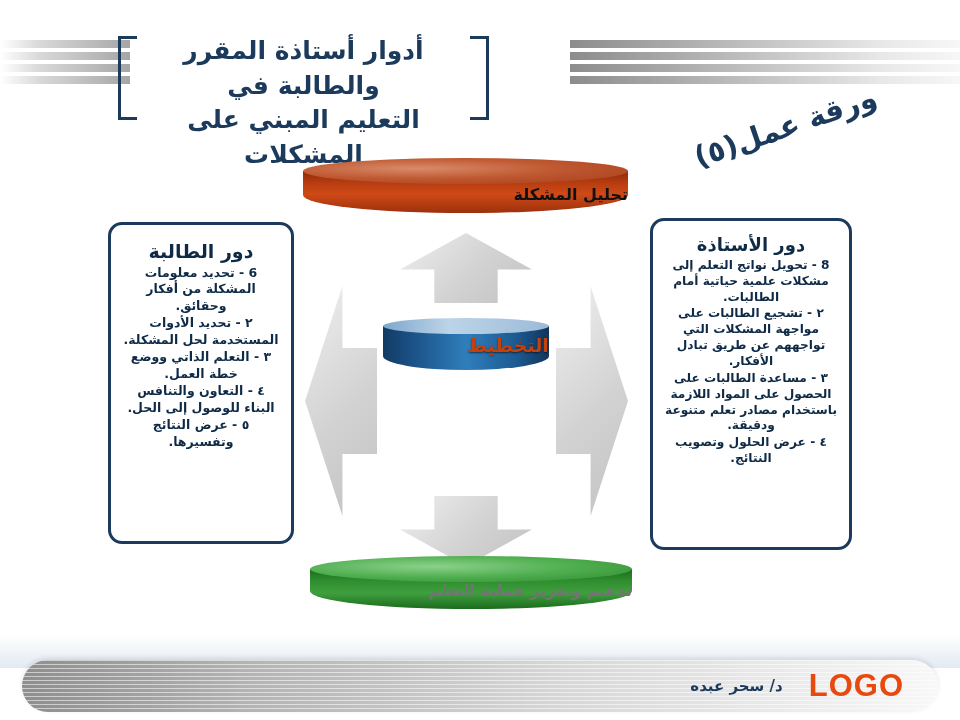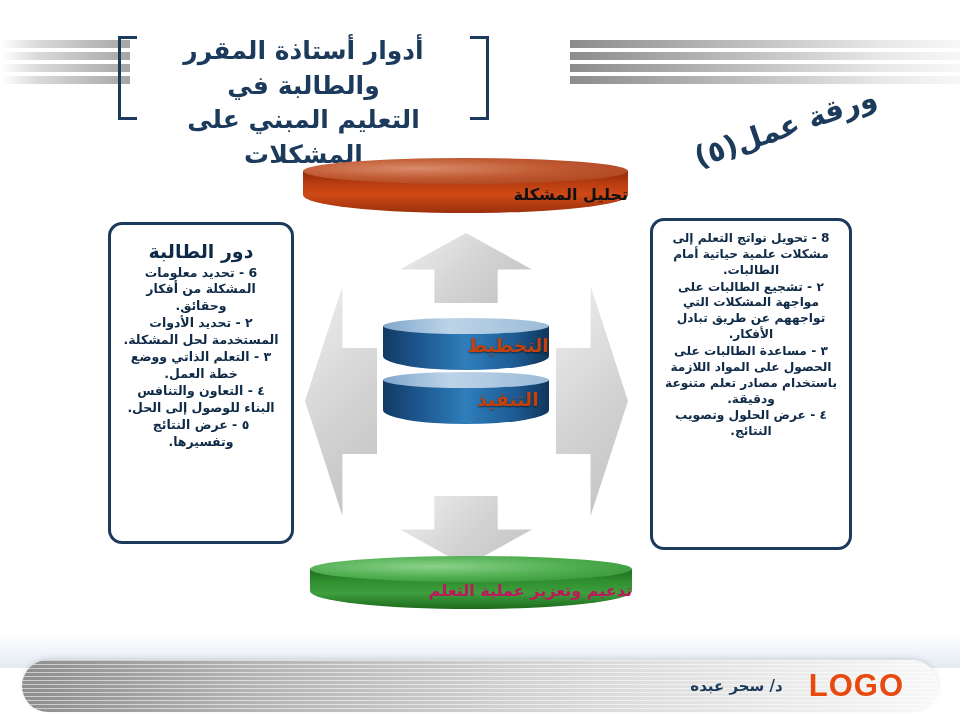--- a/index.html
+++ b/index.html
@@ -76,21 +76,21 @@
 
   
   #cyl-green{left:310px;top:556px;width:322px;height:60px;}
   #cyl-green .top{
     background:radial-gradient(ellipse at 38% 40%,#8bd18b 0%,#4fae4f 50%,#2e8b2e 100%);
   }
   #cyl-green .body{
     height:40px;
     background:linear-gradient(to bottom,#1d6b1d 0%,#2f8f2f 30%,#3f9f3f 60%,#1c6b1c 100%);
   }
-  #cyl-green .label{top:25px;font-size:16px;color:#be185d;}
+  #cyl-green .label{top:25px;font-size:16px;color:#737373;}
 
   
   #stack{position:absolute;left:383px;top:318px;width:166px;height:164px;}
   .disc{
     position:absolute;left:0;width:166px;height:56px;
   }
   .disc .dtop{
     position:absolute;left:0;top:0;width:100%;height:16px;
     border-radius:50%/50%;
     background:linear-gradient(to right,#7fa7cc 0%,#bcd4e8 40%,#9cbbd8 100%);
@@ -217,45 +217,41 @@
     <div class="top"></div>
     <div class="label">تحليل المشكلة</div>
   </div>
 
   <div id="stack">
     <div class="disc" id="disc-0">
       <div class="dbody"></div>
       <div class="dtop"></div>
       <div class="dlabel">التخطيط</div>
     </div>
-    <div class="disc" id="disc-1">
-      <div class="dbody"></div>
-      <div class="dtop"></div>
-      <div class="dlabel">التنفيذ</div>
-    </div>
   </div>
 
   <div class="cyl" id="cyl-green">
     <div class="body"></div>
     <div class="top"></div>
     <div class="label">تدعيم وتعزيز عملية التعلم</div>
   </div>
 
   <div class="role-box" id="box-student">
     <div class="role-title">دور الطالبة</div>
     <ul class="role-list">
       <li>6 - تحديد معلومات المشكلة من أفكار وحقائق.</li>
       <li>٢ - تحديد الأدوات المستخدمة لحل المشكلة.</li>
       <li>٣ - التعلم الذاتي ووضع خطة العمل.</li>
       <li>٤ - التعاون والتنافس البناء للوصول إلى الحل.</li>
       <li>٥ - عرض النتائج وتفسيرها.</li>
     </ul>
   </div>
 
   <div class="role-box" id="box-teacher">
+    <div class="role-title">دور الأستاذة</div>
     <ul class="role-list">
       <li>8 - تحويل نواتج التعلم إلى مشكلات علمية حياتية أمام الطالبات.</li>
       <li>٢ - تشجيع الطالبات على مواجهة المشكلات التي تواجههم عن طريق تبادل الأفكار.</li>
       <li>٣ - مساعدة الطالبات على الحصول على المواد اللازمة باستخدام مصادر تعلم متنوعة ودقيقة.</li>
       <li>٤ - عرض الحلول وتصويب النتائج.</li>
     </ul>
   </div>
 
   <div id="footer-glow"></div>
   <div id="footer">

